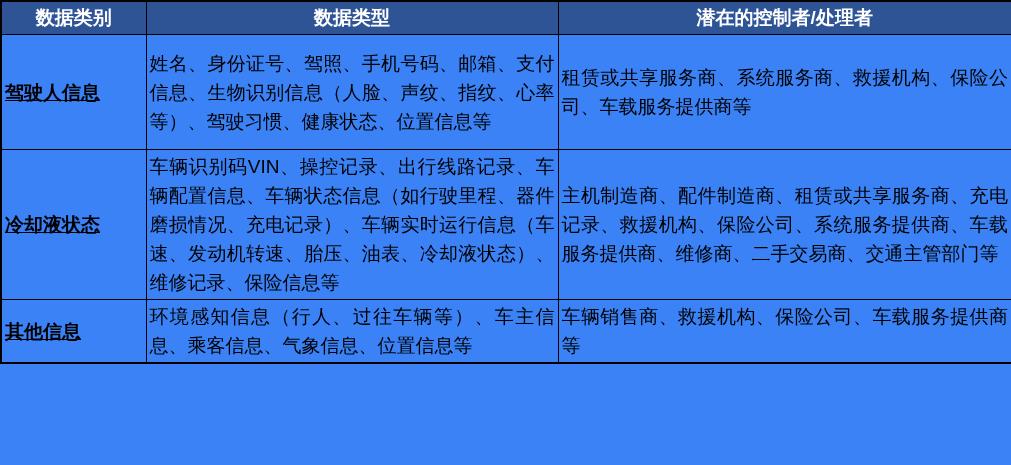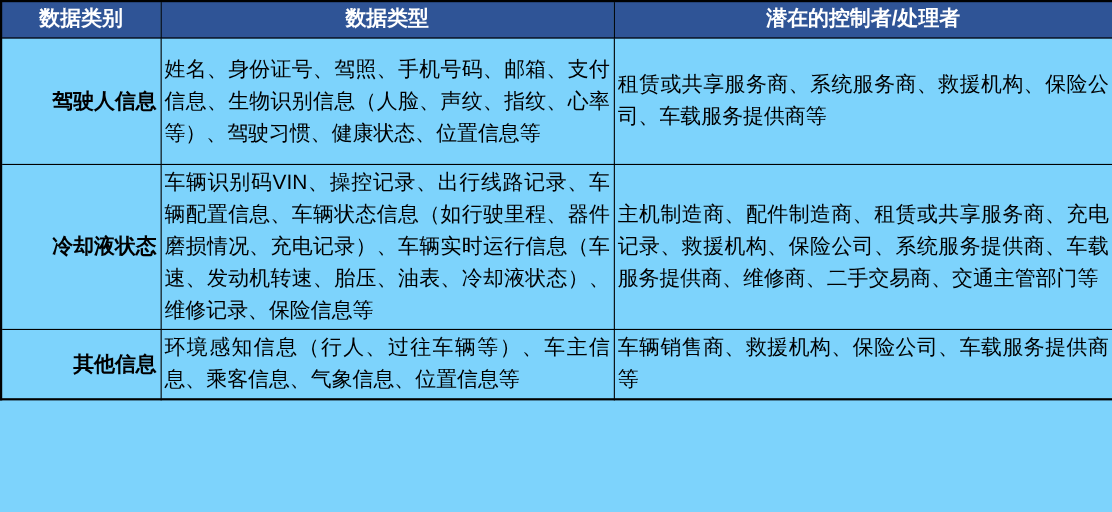--- a/index.html
+++ b/index.html
@@ -5,21 +5,21 @@
   html, body {
     margin: 0;
     padding: 0;
     background: #ffffff;
     font-family: "Liberation Sans", "DejaVu Sans", sans-serif;
   }
   .page {
     width: 1011px;
     height: 465px;
     box-sizing: border-box;
-    background: #7dd3fc;
+    background: #3b82f6;
   }
   table.data-table {
     width: 1011px;
     border-collapse: collapse;
     table-layout: fixed;
     border: 2px solid #000000;
     font-size: 19px;
     color: #000000;
   }
   table.data-table col.c1 { width: 145px; }
@@ -39,23 +39,24 @@
     line-height: 26px;
   }
   table.data-table td {
     border: 1px solid #000000;
     vertical-align: middle;
     padding: 2px 3px;
     line-height: 29px;
   }
   td.cat-cell {
     font-weight: bold;
-    text-align: right;
+    text-align: left;
     padding-left: 5px;
     padding-right: 4px;
+    text-decoration: underline;
   }
   td.text-cell {
     text-align: justify;
     text-justify: inter-ideograph;
   }
   tr.row-1 td { height: 110px; }
   tr.row-2 td { height: 143px; }
   tr.row-3 td { height: 112px; }
   tr.row-4 td { height: 57px; }
 </style>

